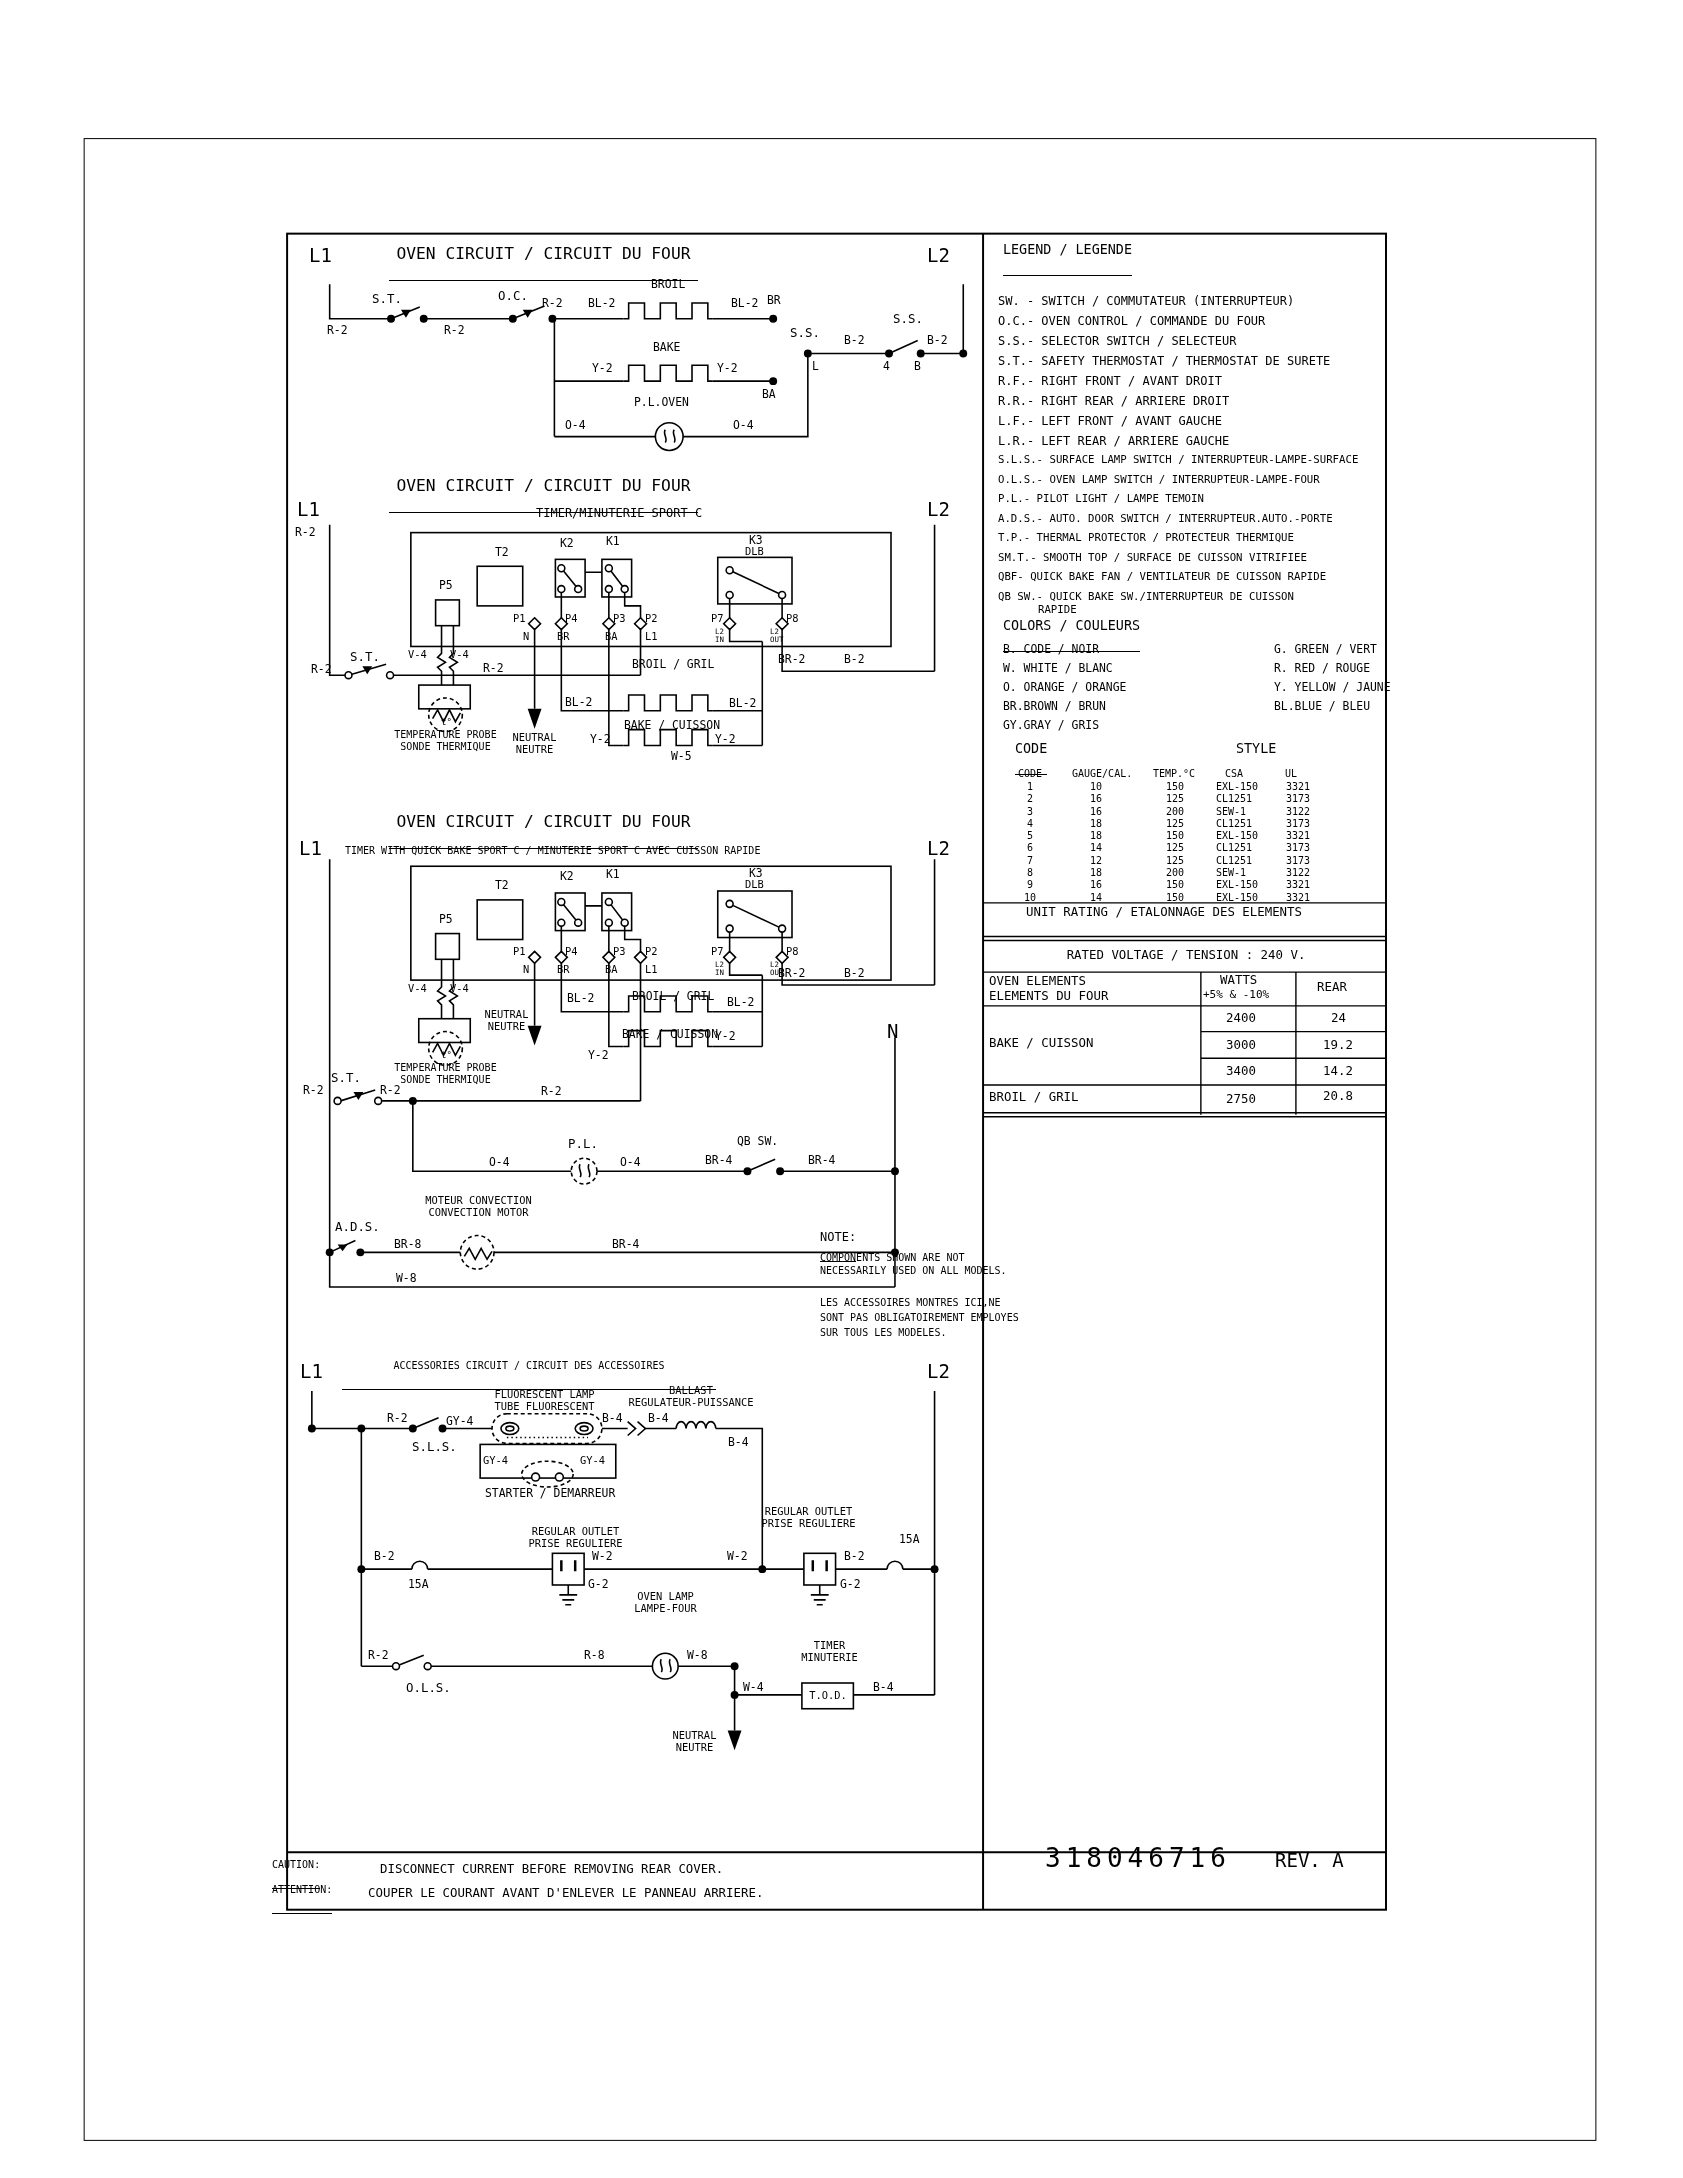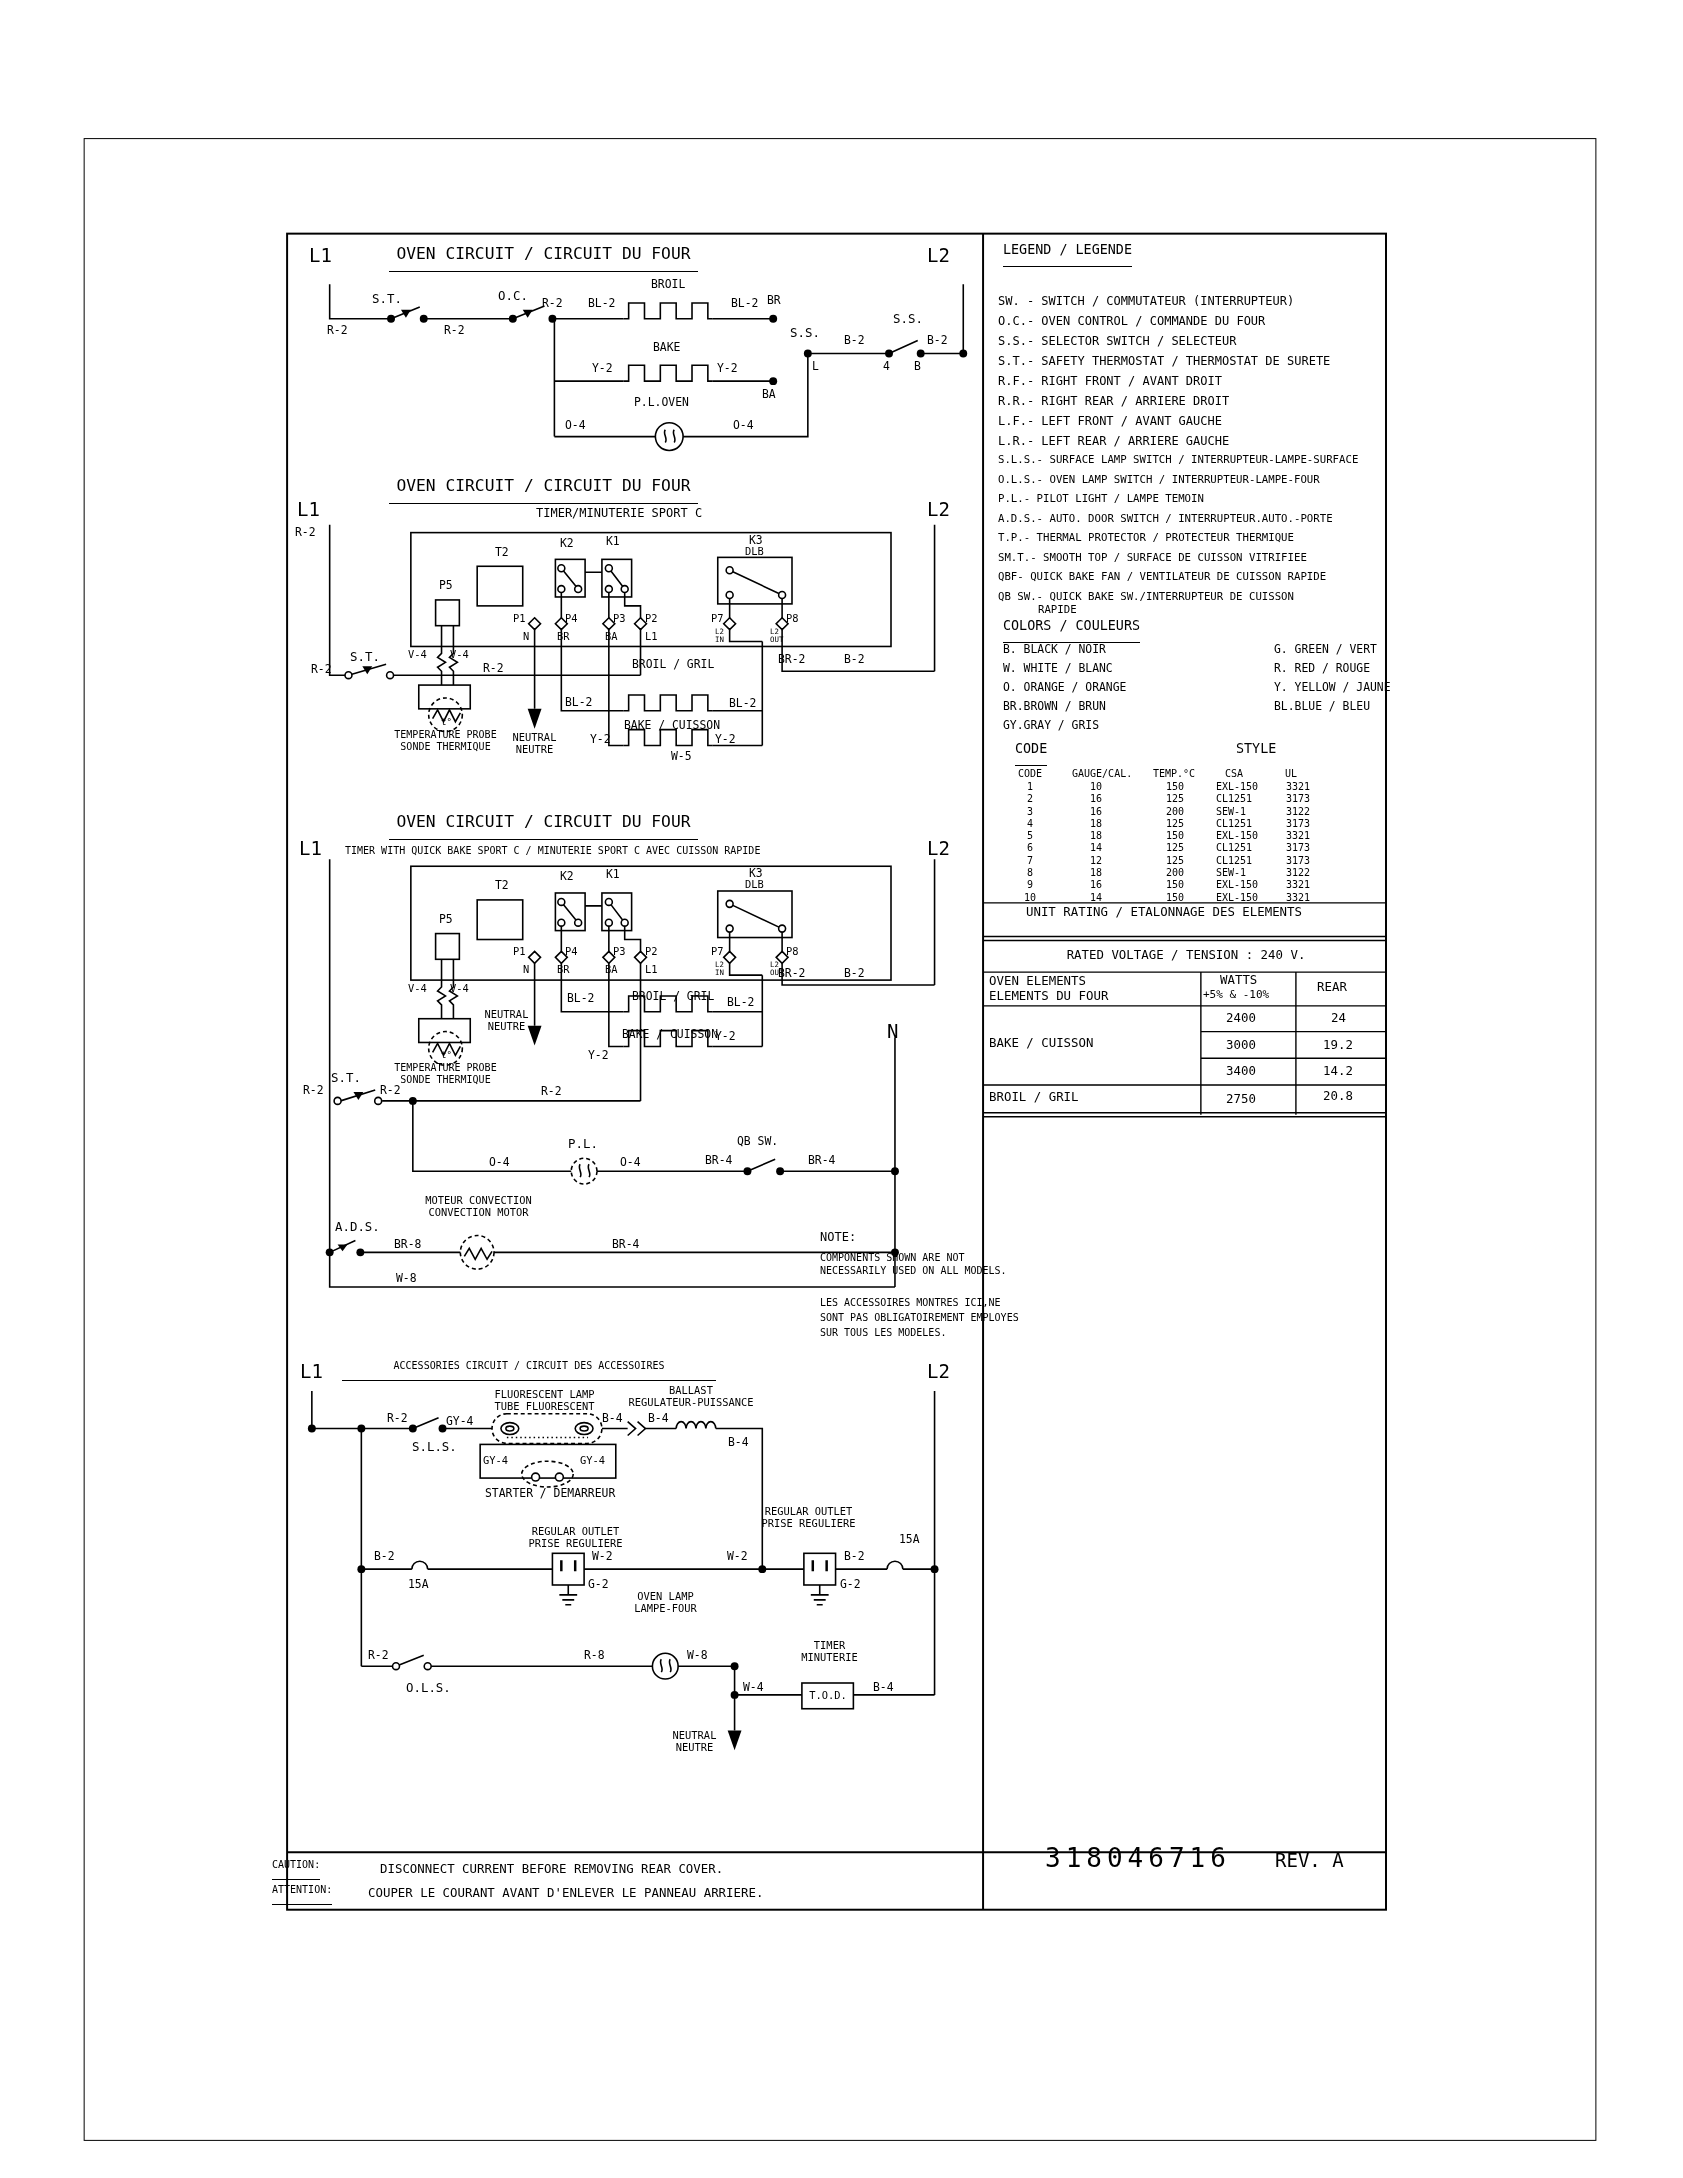--- a/index.html
+++ b/index.html
@@ -1,21 +1,21 @@
 <!DOCTYPE html>
 <html><head>
 <meta charset="utf-8">
 <style>
   html,body{margin:0;padding:0;background:#e8e8e8}
   .page{position:relative;width:1683px;height:2178px;background:#fff;
         font-family:"DejaVu Sans Mono","Liberation Mono",monospace;color:#000;overflow:hidden}
   svg{position:absolute;left:0;top:0}
   .L{position:absolute;white-space:pre;line-height:1.18}
   .ctr{text-align:center}
-  .ul{border-bottom:1.5px solid #000;padding-bottom:8px}
+  .ul{border-bottom:1.5px solid #000;padding-bottom:17px}
   .f7{font-size:7.4px;line-height:8px}
   .f9{font-size:9px}
   .f10{font-size:10px}
   .f105{font-size:10.4px}
   .f11{font-size:11px}
   .f115{font-size:11.4px}
   .f12{font-size:12px}
   .f125{font-size:12.4px}
   .f135{font-size:13.4px}
   .f14{font-size:10px}
@@ -393,21 +393,21 @@
       <div class="line">A.D.S.- AUTO. DOOR SWITCH / INTERRUPTEUR.AUTO.-PORTE</div>
       <div class="line">T.P.- THERMAL PROTECTOR / PROTECTEUR THERMIQUE</div>
       <div class="line">SM.T.- SMOOTH TOP / SURFACE DE CUISSON VITRIFIEE</div>
       <div class="line">QBF- QUICK BAKE FAN / VENTILATEUR DE CUISSON RAPIDE</div>
       <div class="line">QB SW.- QUICK BAKE SW./INTERRUPTEUR DE CUISSON</div>
 </div>
 <span class="L" style="left:1038px;top:604px;font-size:10.7px">RAPIDE</span>
 
 <span class="L f135 ul" style="left:1003px;top:618px">COLORS / COULEURS</span>
 <div class="colA">
-  <div class="line">B. BLACK / NOIR</div>
+  <div class="line">B. CODE / NOIR</div>
       <div class="line">W. WHITE / BLANC</div>
       <div class="line">O. ORANGE / ORANGE</div>
       <div class="line">BR.BROWN / BRUN</div>
       <div class="line">GY.GRAY / GRIS</div>
 </div>
 <div class="colB">
   <div class="line">G. GREEN / VERT</div>
       <div class="line">R. RED / ROUGE</div>
       <div class="line">Y. YELLOW / JAUNE</div>
       <div class="line">BL.BLUE / BLEU</div>

